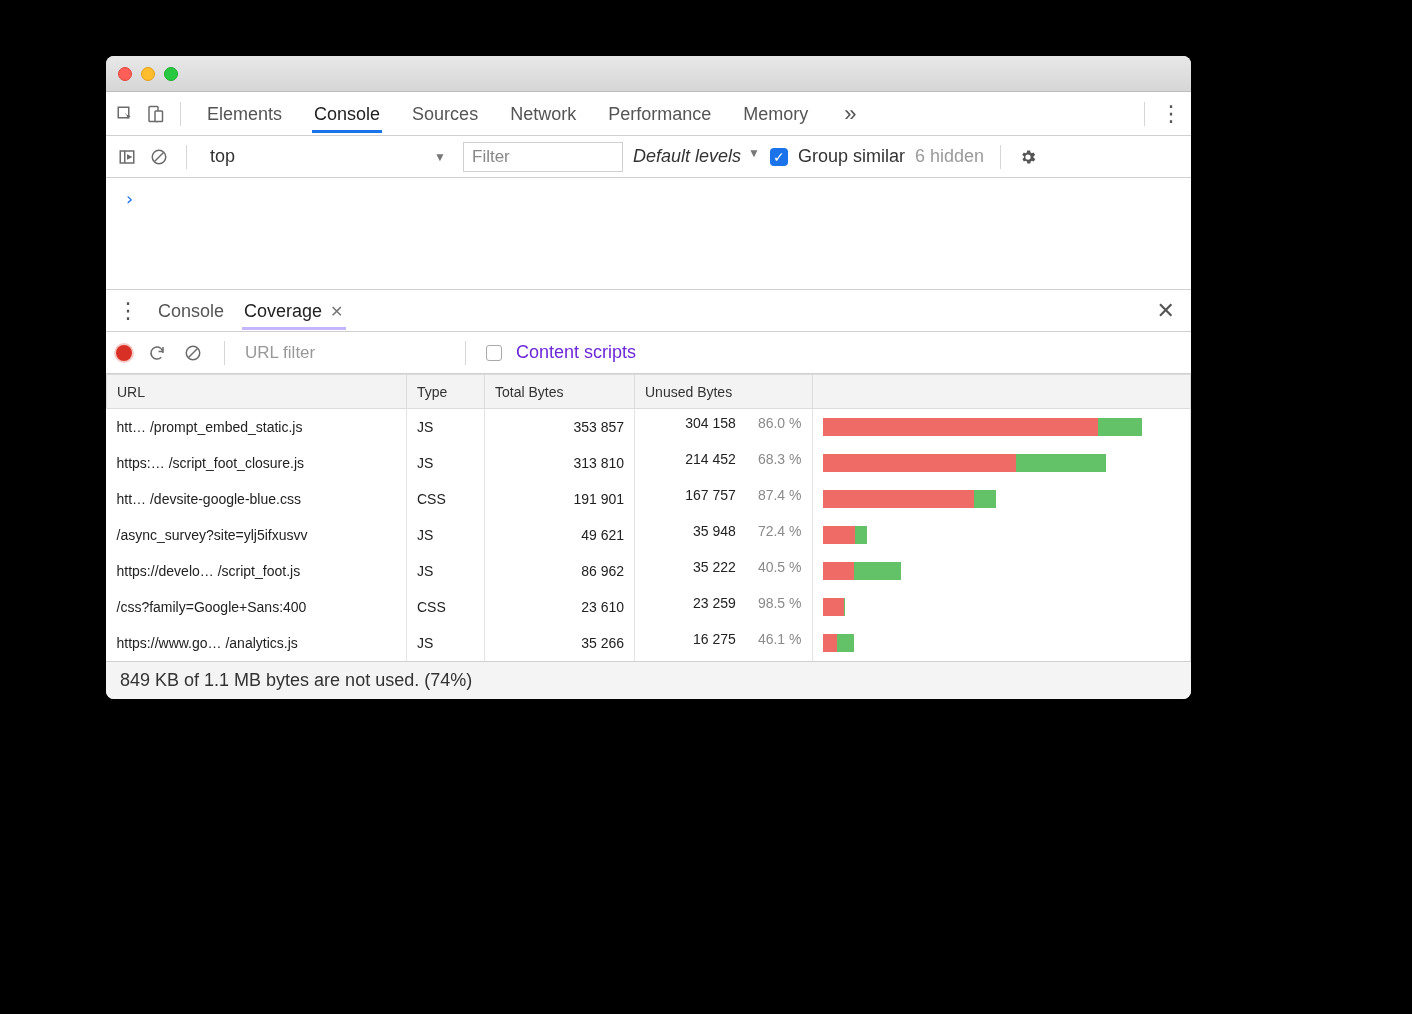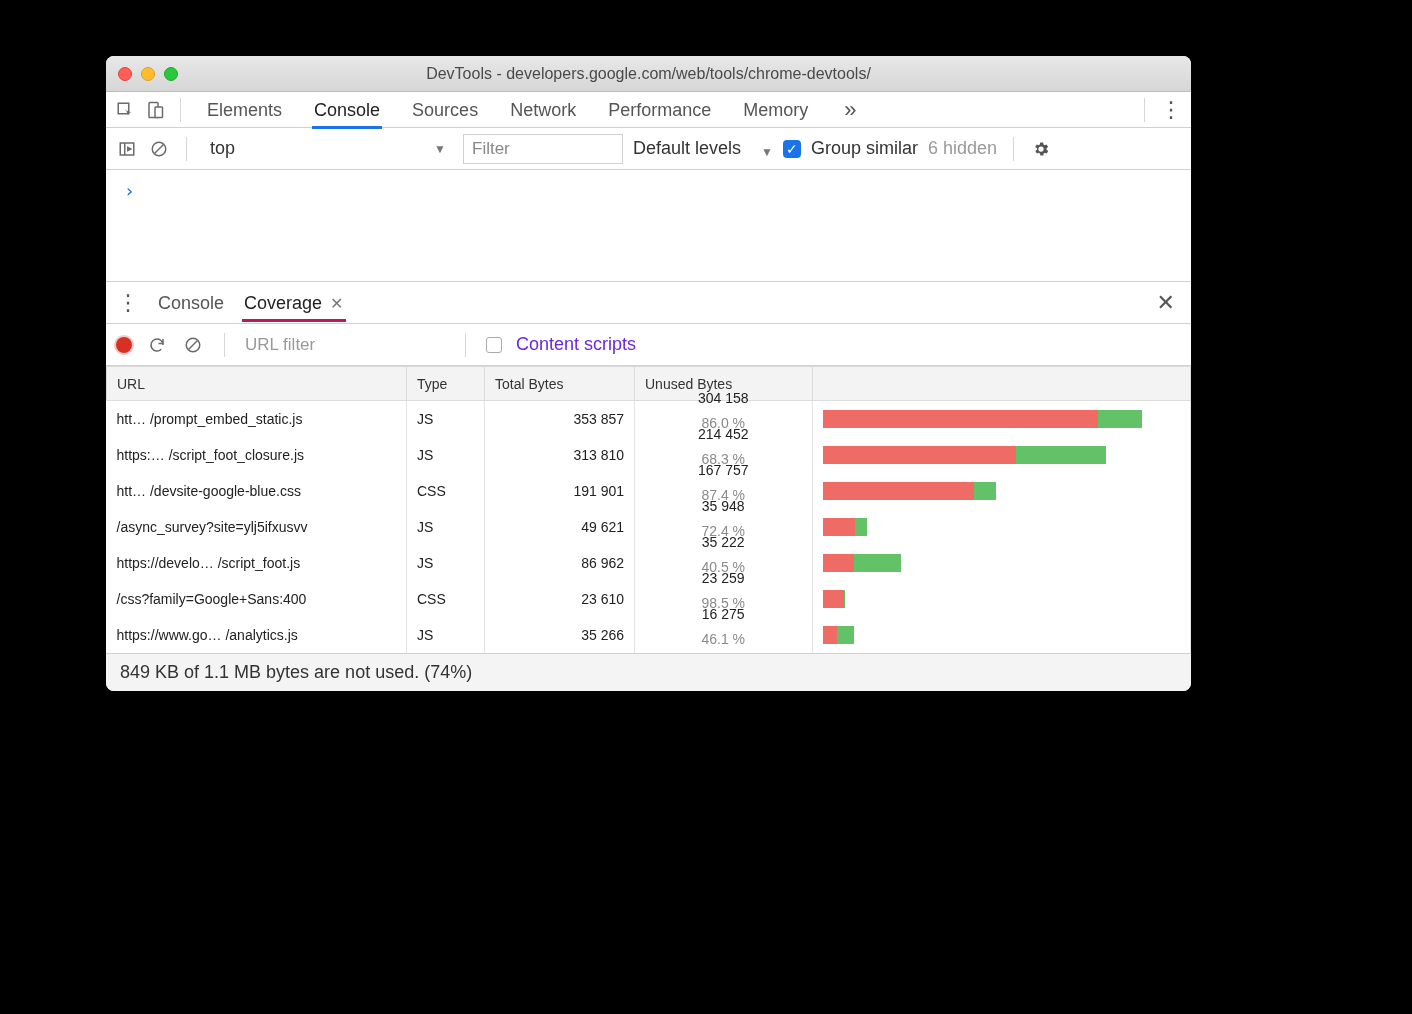--- a/index.html
+++ b/index.html
@@ -30,21 +30,21 @@
     position: relative;
   }
   .traffic { display:flex; gap:9px; }
   .tl { width:14px; height:14px; border-radius:50%; }
   .tl.red { background:#ff5f57; border:1px solid #e4423a; }
   .tl.yel { background:#ffbd2e; border:1px solid #e1a116; }
   .tl.grn { background:#28c940; border:1px solid #1bad2b; }
   .title { position:absolute; left:0; right:0; text-align:center; font-size:16px; color:#4a4a4a; }
 
   .mainbar {
-    height: 36px;
+    height: 44px;
     display:flex;
     align-items:center;
     border-bottom:1px solid #d0d0d0;
     font-size:18px;
     color:#5a5a5a;
     padding:0 8px;
     gap:8px;
   }
   .ic { width:22px; height:22px; display:flex; align-items:center; justify-content:center; color:#6b6b6b; }
   .ic svg { width:18px; height:18px; }
@@ -62,21 +62,21 @@
     padding:0 10px;
     gap:10px;
     border-bottom:1px solid #d0d0d0;
     font-size:18px;
     color:#333;
   }
   .ctx { display:flex; align-items:center; gap:4px; border:1px solid transparent; padding:2px 6px; width:250px; justify-content:space-between; }
   .ctx .tri { color:#777; font-size:12px; }
   .filt { border:1px solid #d0d0d0; background:#fff; height:30px; padding:12px 8px; font-size:17px; color:#333; width:160px; }
   .filt::placeholder { color:#888; }
-  .lvl { display:flex; align-items:flex-end; gap:20px; color:#333; }
+  .lvl { display:flex; align-items:flex-start; gap:7px; color:#333;font-style:italic; }
   .lvl .tri { color:#777; font-size:12px; }
   .chk { width:18px; height:18px; border-radius:4px; background:#1a73e8; display:flex; align-items:center; justify-content:center; color:#fff; font-size:14px; }
   .hidden-ct { color:#9a9a9a; }
   .gear { color:#555; }
 
   .consolebody {
     height: 112px;
     padding:10px 18px;
     font-family: Menlo, Consolas, monospace;
     color:#1a73e8;
@@ -87,21 +87,21 @@
   .drawerbar {
     height: 42px;
     display:flex;
     align-items:center;
     padding:0 10px;
     gap:16px;
     border-bottom:1px solid #d0d0d0;
     font-size:18px;
   }
   .drawertab { padding:9px 2px 8px; color:#555; cursor:pointer; display:flex; align-items:center; gap:8px; }
-  .drawertab.active { color:#222; border-bottom:3px solid #be185d; padding-bottom:5px; }
+  .drawertab.active { color:#222; border-bottom:3px solid #c4b5fd; padding-bottom:5px; }
   .drawertab .x { color:#777; font-size:16px; }
   .spacer { flex:1; }
   .closex { font-size:22px; color:#555; padding:0 6px; }
 
   .covtool {
     height: 42px;
     display:flex;
     align-items:center;
     padding:0 10px;
     gap:14px;
@@ -112,21 +112,21 @@
   .rec { width:16px; height:16px; border-radius:50%; background:#d93025; box-shadow:0 0 0 2px rgba(217,48,37,0.25); }
   .urlf { border:none; font-size:17px; color:#c2410c; width:200px; outline:none; }
   .urlf::placeholder { color:#999; }
   .cbox { width:16px; height:16px; border:1px solid #aaa; border-radius:3px; background:#fff; }
   .csl { color:#6d28d9; }
 
   .grid { width:100%; border-collapse:collapse; font-size:14px; }
   .grid th { text-align:left; font-weight:400; color:#333; background:#f3f3f3; border:1px solid #dcdcdc; padding:6px 10px; height:34px; }
   .grid td { border-right:1px solid #e4e4e4; padding:6px 10px; height:36px; color:#222; }
   .grid td.num { text-align:right; }
-  .grid td.unused { display:flex; align-items:center; justify-content:flex-end; gap:9px;flex-direction:column; }
+  .grid td.unused { display:flex; justify-content:flex-end; gap:22px; }
   .pc { color:#8a8a8a; }
   .barcell { padding:6px 10px; }
   .bar { height:18px; display:flex; }
   .bar .r { background:#ee6b66; }
   .bar .g { background:#63c168; }
 
   .footer {
     border-top:1px solid #d0d0d0;
     background:#f4f4f4;
     padding:8px 14px;
@@ -140,21 +140,20 @@
 <body>
 
 <div class="window">
 
   <div class="titlebar">
     <div class="traffic">
       <div class="tl red"></div>
       <div class="tl yel"></div>
       <div class="tl grn"></div>
     </div>
-    <div class="title">DevTools - developers.google.com/web/tools/chrome-devtools/</div>
   </div>
 
   <div class="mainbar">
     <div class="ic">
       <svg viewBox="0 0 24 24" fill="none" stroke="currentColor" stroke-width="2">
           <rect x="3" y="3" width="14" height="14"></rect>
           <path d="M12 12l8 3-3 1-1 3-3-8z" fill="currentColor" stroke="none"></path>
         </svg>
     </div>
     <div class="ic">

